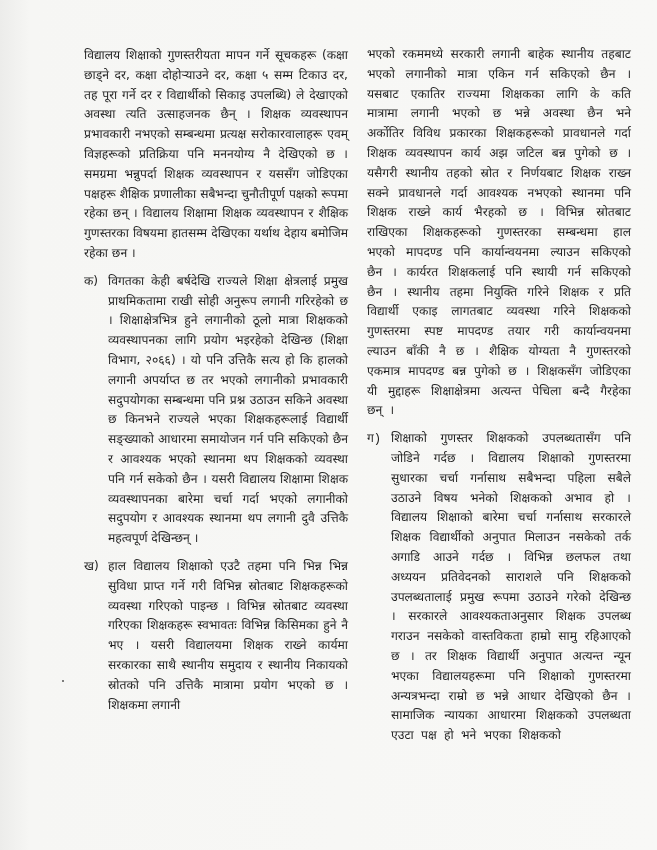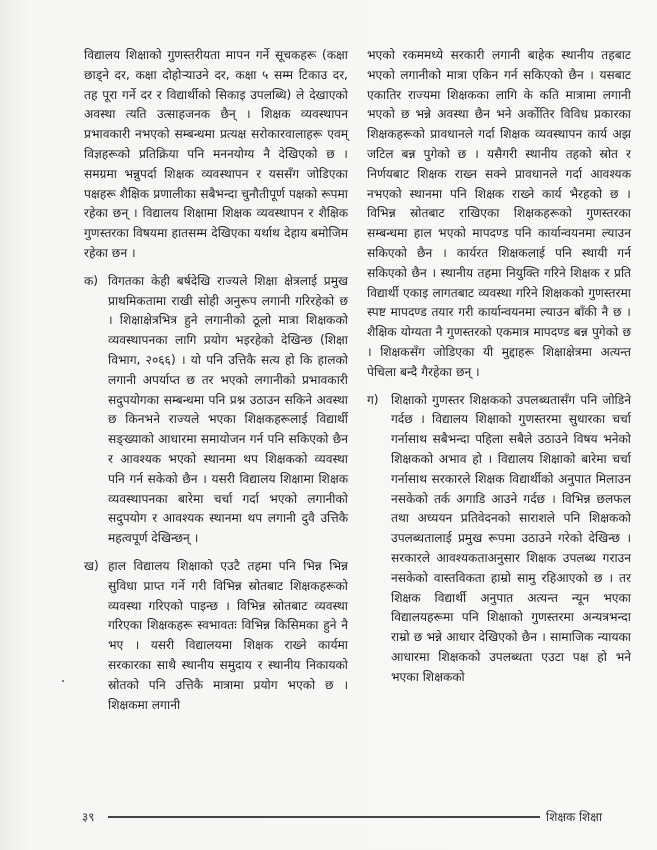--- a/index.html
+++ b/index.html
@@ -13,21 +13,21 @@
   .page {
     position: absolute; left: 0; top: 0; width: 657px; height: 850px;
     background: linear-gradient(90deg, #ececea 0px, #f6f6f4 30px, #f8f8f6 100%);
   }
   .col {
     position: absolute; top: 46px; width: 264px;
     font-size: 12.2px; line-height: 19.8px;
     text-align: justify;
   }
   .col.left { left: 84px; }
-  .col.right { left: 367px; }
+  .col.right { left: 367px; font-family: Liberation Mono, monospace; }
   .col p { margin: 0 0 8px 0; }
   .item { position: relative; padding-left: 24px; margin-bottom: 8px; }
   .item .marker { position: absolute; left: 0; top: 0; }
   .footer {
     position: absolute; left: 82px; top: 808px; width: 520px;
     display: flex; align-items: center; font-size: 12px; color: #333;
   }
   .footer .rule { flex: 1; height: 2px; background: #444; margin: 0 6px 0 14px; }
   .dot { position: absolute; left: 62px; top: 680px; width: 2px; height: 2px; background: #555; border-radius: 50%; }
 </style>
@@ -51,18 +51,13 @@
   <div class="col right">
     <p>भएको रकममध्ये सरकारी लगानी बाहेक स्थानीय तहबाट भएको लगानीको मात्रा एकिन गर्न सकिएको छैन । यसबाट एकातिर राज्यमा शिक्षकका लागि के कति मात्रामा लगानी भएको छ भन्ने अवस्था छैन भने अर्कोतिर विविध प्रकारका शिक्षकहरूको प्रावधानले गर्दा शिक्षक व्यवस्थापन कार्य अझ जटिल बन्न पुगेको छ । यसैगरी स्थानीय तहको स्रोत र निर्णयबाट शिक्षक राख्न सक्ने प्रावधानले गर्दा आवश्यक नभएको स्थानमा पनि शिक्षक राख्ने कार्य भैरहको छ । विभिन्न स्रोतबाट राखिएका शिक्षकहरूको गुणस्तरका सम्बन्धमा हाल भएको मापदण्ड पनि कार्यान्वयनमा ल्याउन सकिएको छैन । कार्यरत शिक्षकलाई पनि स्थायी गर्न सकिएको छैन । स्थानीय तहमा नियुक्ति गरिने शिक्षक र प्रति विद्यार्थी एकाइ लागतबाट व्यवस्था गरिने शिक्षकको गुणस्तरमा स्पष्ट मापदण्ड तयार गरी कार्यान्वयनमा ल्याउन बाँकी नै छ । शैक्षिक योग्यता नै गुणस्तरको एकमात्र मापदण्ड बन्न पुगेको छ । शिक्षकसँग जोडिएका यी मुद्दाहरू शिक्षाक्षेत्रमा अत्यन्त पेचिला बन्दै गैरहेका छन् ।</p>
     <div class="item">
       <span class="marker">ग)</span>
       <span>शिक्षाको गुणस्तर शिक्षकको उपलब्धतासँग पनि जोडिने गर्दछ । विद्यालय शिक्षाको गुणस्तरमा सुधारका चर्चा गर्नासाथ सबैभन्दा पहिला सबैले उठाउने विषय भनेको शिक्षकको अभाव हो । विद्यालय शिक्षाको बारेमा चर्चा गर्नासाथ सरकारले शिक्षक विद्यार्थीको अनुपात मिलाउन नसकेको तर्क अगाडि आउने गर्दछ । विभिन्न छलफल तथा अध्ययन प्रतिवेदनको साराशले पनि शिक्षकको उपलब्धतालाई प्रमुख रूपमा उठाउने गरेको देखिन्छ । सरकारले आवश्यकताअनुसार शिक्षक उपलब्ध गराउन नसकेको वास्तविकता हाम्रो सामु रहिआएको छ । तर शिक्षक विद्यार्थी अनुपात अत्यन्त न्यून भएका विद्यालयहरूमा पनि शिक्षाको गुणस्तरमा अन्यत्रभन्दा राम्रो छ भन्ने आधार देखिएको छैन । सामाजिक न्यायका आधारमा शिक्षकको उपलब्धता एउटा पक्ष हो भने भएका शिक्षकको</span>
     </div>
   </div>
 
   <span class="dot"></span>
 
-  <div class="footer">
-    <span>३९</span>
-    <span class="rule"></span>
-    <span>शिक्षक शिक्षा</span>
-  </div>
 </div>
 
 </body></html>

